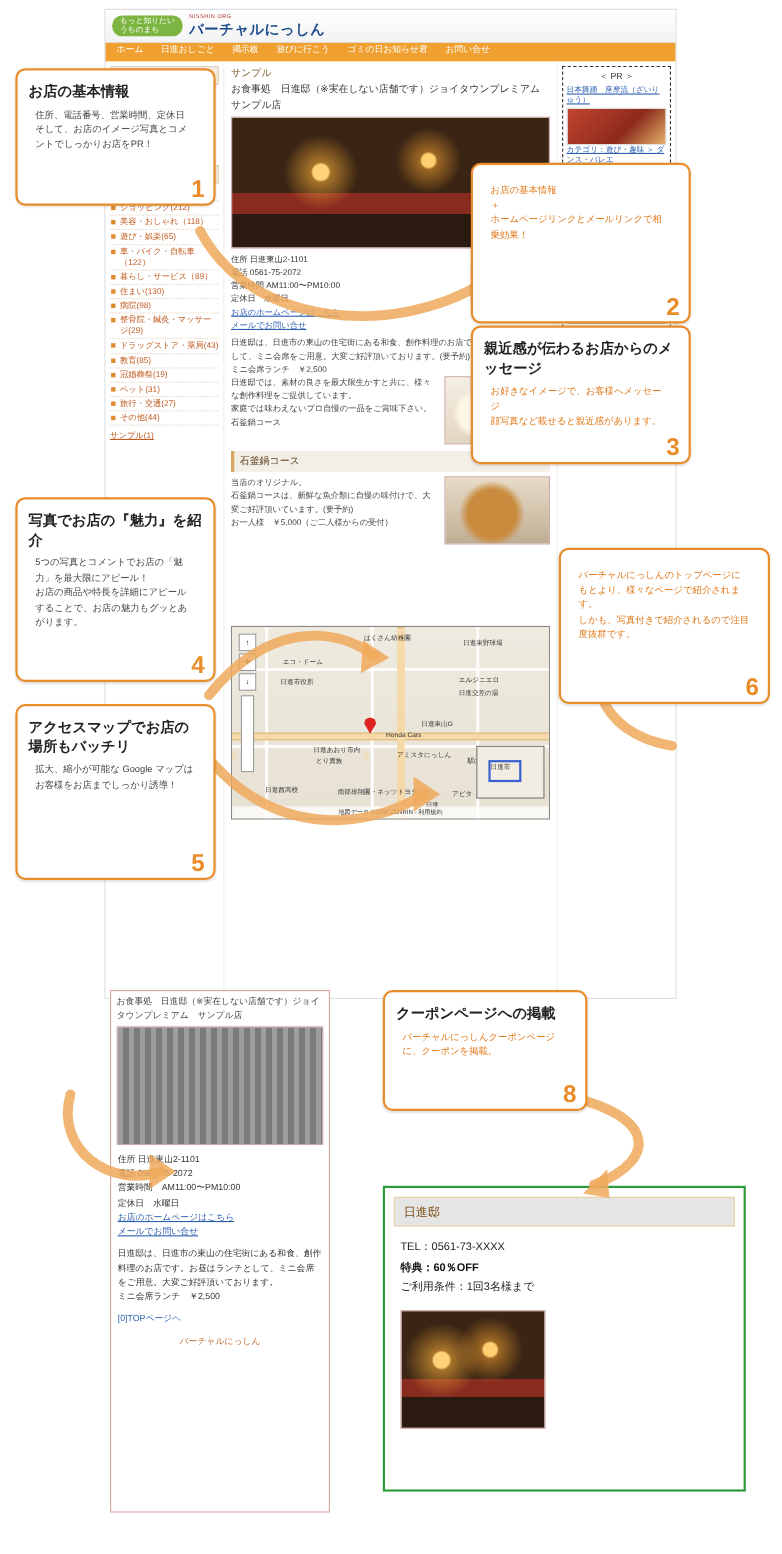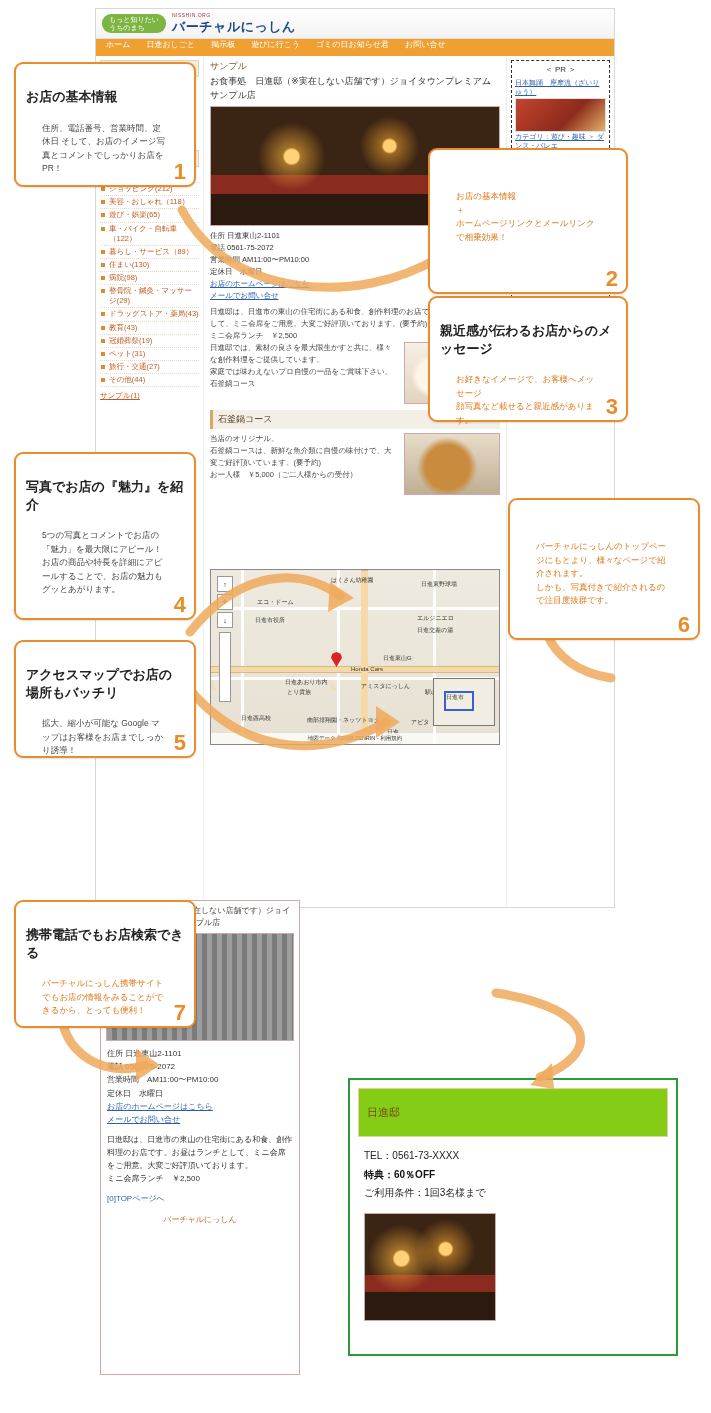--- a/index.html
+++ b/index.html
@@ -222,45 +222,45 @@
   
   .coupon-mock {
     position: absolute;
     left: 348px; top: 1078px;
     width: 330px; height: 278px;
     border: 2px solid #2e9b3a;
     background: #fff;
     padding: 8px;
   }
   .coupon-title {
-    background: #84cc16; border: 1px solid #e8cfa0;
-    font-size: 11px; color: #7a4a10; padding: 16px 8px;
+    background: #e5e5e5; border: 1px solid #e8cfa0;
+    font-size: 11px; color: #7a4a10; padding: 5px 8px;
   }
   .coupon-lines { font-size: 10px; color: #222; line-height: 1.85; padding: 10px 6px 6px; }
   .coupon-lines .hl { color: #111; font-weight: bold; }
   .coupon-photo { width: 132px; height: 108px; margin: 4px 6px; }
 
   
   .callout {
     position: absolute;
     background: #ffffff;
     border: 2px solid #e98c2a;
     border-radius: 9px;
-    padding: 24px 10px 16px;
+    padding: 10px 10px 16px;
     box-shadow: 0 1px 2px rgba(0,0,0,.12);
   }
   .callout h3 {
     margin: 0 0 6px;
     font-size: 13px;
     color: #222;
     font-weight: bold;
     line-height: 1.35;
   }
   .callout p {
-    margin: 16px;
+    margin: 6px;
     font-size: 8.5px;
     color: #444;
     line-height: 1.6;
   }
   .callout p.orange { color: #e07818; }
   .callout .num {
     position: absolute;
     right: 8px; bottom: 2px;
     font-size: 22px; font-weight: bold; color: #e98c2a;
     line-height: 1;
@@ -308,21 +308,21 @@
           <li>グルメ・飲食（223）</li>
           <li>ショッピング(212)</li>
           <li>美容・おしゃれ（118）</li>
           <li>遊び・娯楽(65)</li>
           <li>車・バイク・自転車（122）</li>
           <li>暮らし・サービス（89）</li>
           <li>住まい(130)</li>
           <li>病院(98)</li>
           <li>整骨院・鍼灸・マッサージ(29)</li>
           <li>ドラッグストア・薬局(43)</li>
-          <li>教育(43)</li>
+          <li>教育(85)</li>
           <li>冠婚葬祭(19)</li>
           <li>ペット(31)</li>
           <li>旅行・交通(27)</li>
           <li>その他(44)</li>
         </ul>
         <div style="font-size:7.5px;color:#c05a20;margin-top:4px;text-decoration:underline">サンプル(1)</div>
       </div>
 
       <div class="col-main">
         <div style="font-size:9px;color:#7a5a2a;margin-bottom:2px">サンプル</div>
@@ -492,32 +492,32 @@
     <span class="num">3</span>
   </div>
 
   <div class="callout" style="left:14px;top:452px;width:182px;height:168px">
     <h3>写真でお店の『魅力』を紹介</h3>
     <p style="white-space:pre-line">5つの写真とコメントでお店の「魅力」を最大限にアピール！
 お店の商品や特長を詳細にアピールすることで、お店の魅力もグッとあがります。</p>
     <span class="num">4</span>
   </div>
 
-  <div class="callout" style="left:14px;top:640px;width:182px;height:118px">
+  <div class="callout" style="left:14px;top:640px;width:182px;height:160px">
     <h3>アクセスマップでお店の場所もバッチリ</h3>
     <p style="white-space:pre-line">拡大、縮小が可能な Google マップはお客様をお店までしっかり誘導！</p>
     <span class="num">5</span>
   </div>
 
   <div class="callout" style="left:508px;top:498px;width:192px;height:142px">
     <p class="orange" style="white-space:pre-line">バーチャルにっしんのトップページにもとより、様々なページで紹介されます。
 しかも、写真付きで紹介されるので注目度抜群です。</p>
     <span class="num">6</span>
   </div>
 
-  <div class="callout" style="left:14px;top:900px;width:182px;height:128px">
-    <h3>携帯電話でもお店検索できる</h3>
-    <p class="orange" style="white-space:pre-line">バーチャルにっしん携帯サイトでもお店の情報をみることができるから、とっても便利！</p>
-    <span class="num">7</span>
-  </div>
-
+
+  <div class="callout" style="left:348px;top:900px;width:186px;height:110px">
+    <h3>クーポンページへの掲載</h3>
+    <p class="orange" style="white-space:pre-line">バーチャルにっしんクーポンページに、クーポンを掲載。</p>
+    <span class="num">8</span>
+  </div>
 
 </div>
 
 </body></html>

